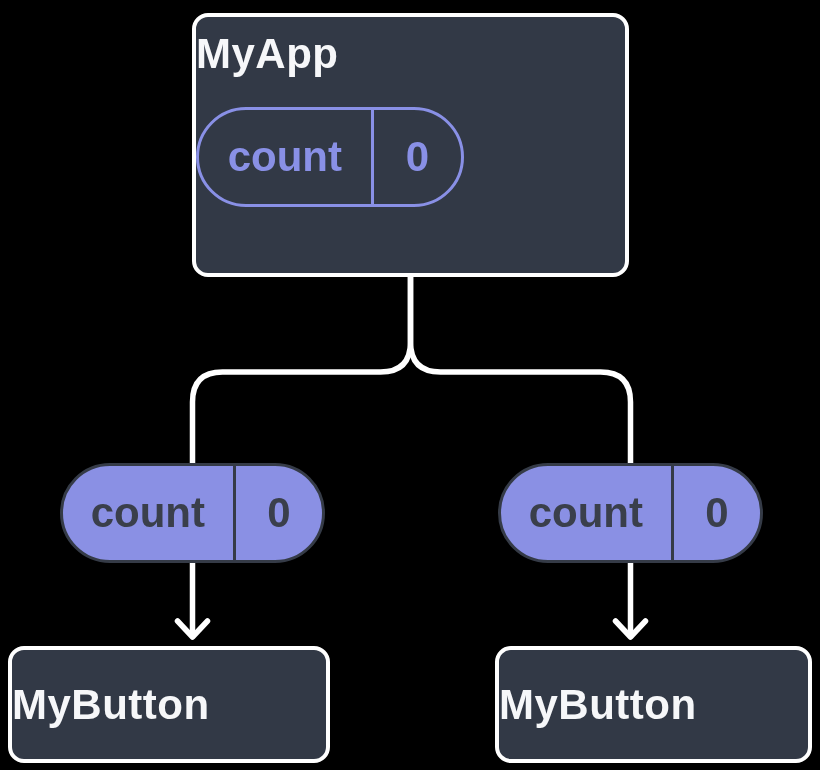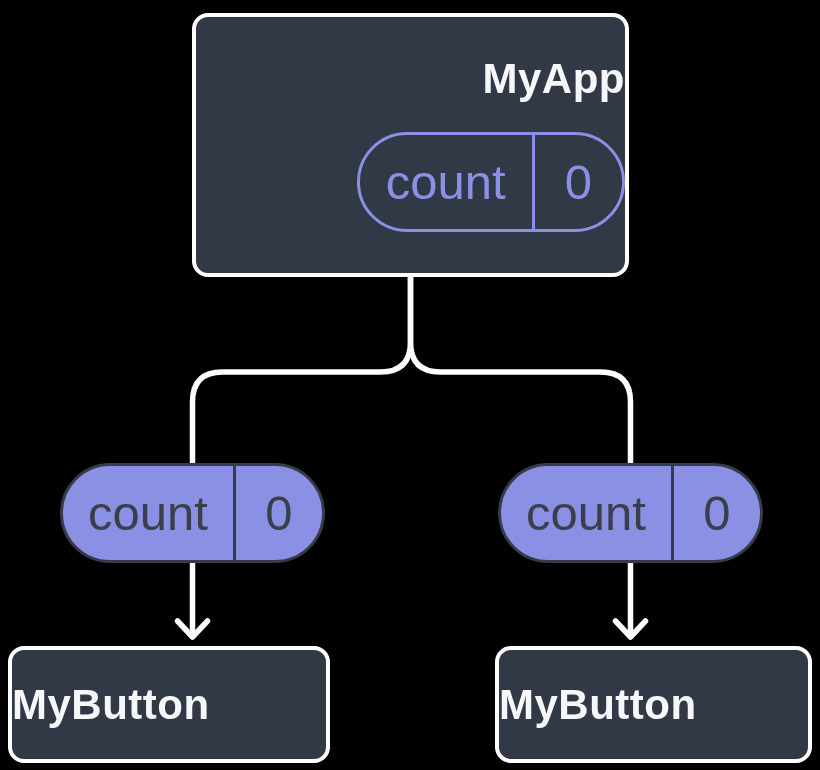--- a/index.html
+++ b/index.html
@@ -36,22 +36,22 @@
     z-index: 2;
     color: #f6f7f9;
   }
   .card-root {
     left: 192px;
     top: 13px;
     width: 437px;
     height: 264px;
     display: flex;
     flex-direction: column;
-    align-items: flex-end;
-    padding-top: 41px;
+    align-items: flex-start;
+    padding-top: 16px;
   }
   .card-title {
     font-size: 42px;
     font-weight: bold;
     line-height: 1;
     letter-spacing: 0.5px;
     color: #f6f7f9;
   }
   .card-child {
     display: flex;
@@ -73,22 +73,23 @@
     width: 317px;
     height: 117px;
   }
   .pill {
     box-sizing: border-box;
     display: flex;
     align-items: stretch;
     border-radius: 999px;
     overflow: hidden;
     z-index: 2;
-    font-size: 49px;
+    font-size: 42px;
     line-height: 1;
+    font-weight: bold;
   }
   .pill .pill-name {
     flex: 0 0 65.5%;
     display: flex;
     align-items: center;
     justify-content: center;
   }
   .pill .pill-value {
     flex: 1;
     display: flex;

